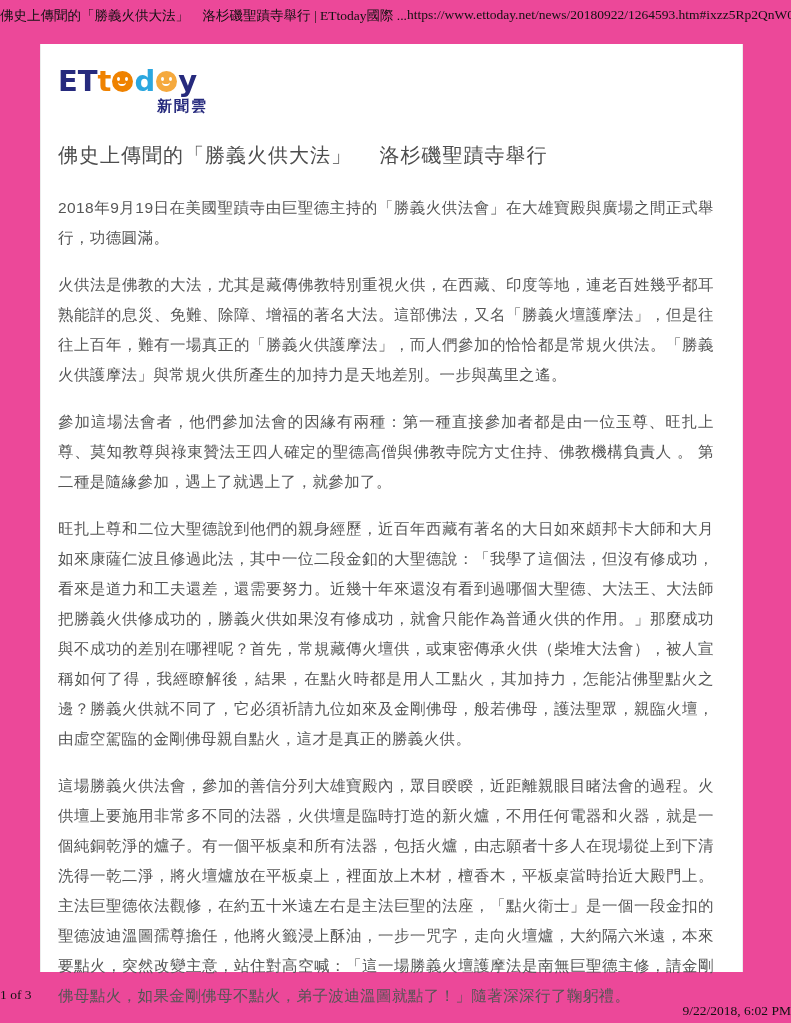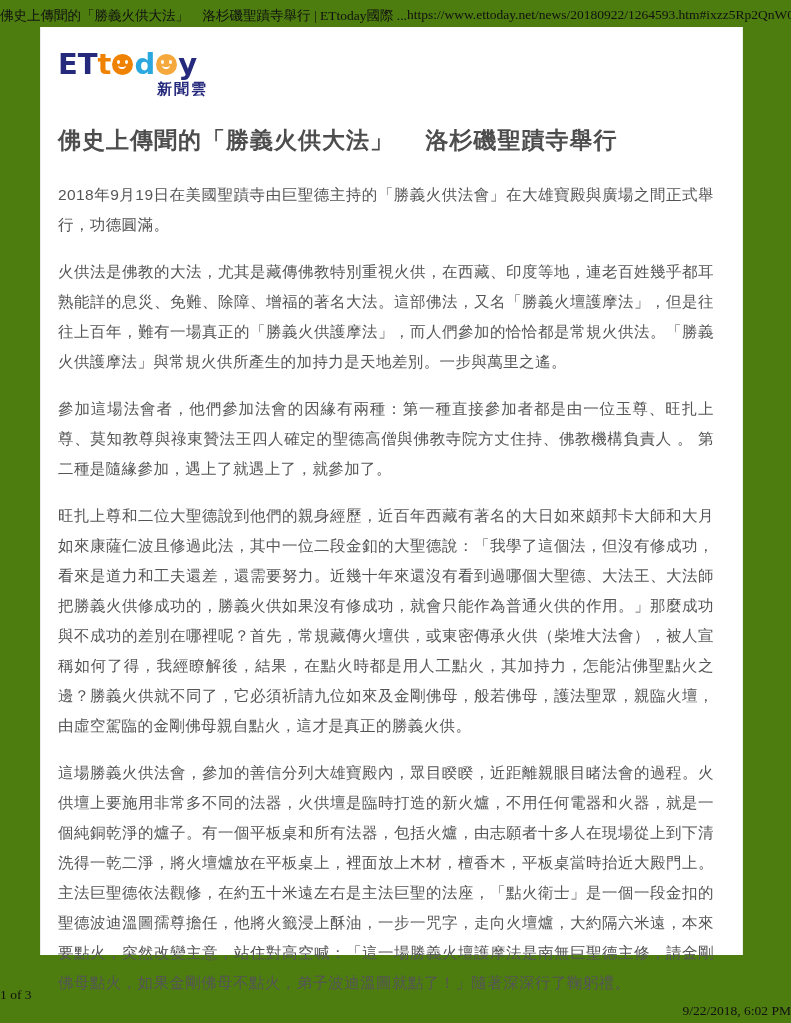--- a/index.html
+++ b/index.html
@@ -6,42 +6,42 @@
   html, body { background: #ffffff; }
   body {
     width: 791px; height: 1023px;
     font-family: "Liberation Sans", sans-serif;
     position: relative;
     overflow: hidden;
   }
   .page {
     position: relative;
     width: 791px; height: 1023px;
-    background: #4d7c0f;
+    background: #ec4899;
   }
   
   .print-header, .print-footer {
     position: absolute;
     left: 0; right: 0;
     display: flex;
     justify-content: space-between;
     font-family: "Liberation Serif", serif;
     font-size: 13.5px;
     color: #111111;
     white-space: nowrap;
   }
   .print-header { top: 7px; }
   .print-footer { bottom: 4px; flex-direction: column; }
   .print-header .lft, .print-footer .lft { text-align: left; }
   .print-header .rgt, .print-footer .rgt { text-align: right; }
 
   
   .content {
     position: absolute;
-    left: 40px; top: 27px;
+    left: 40px; top: 44px;
     width: 703px; height: 928px;
     border-left: 1px solid #ececec;
     border-right: 1px solid #ececec;
     padding: 22px 28px 0 17px;
     background: #ffffff;
   }
 
   
   .logo { margin-bottom: 26px; }
   .logo-word {
@@ -77,22 +77,22 @@
     text-align: right;
     font-weight: bold;
     font-size: 15px;
     color: #262a7d;
     margin-top: 1px;
     letter-spacing: 2px;
   }
 
   
   .title {
-    font-size: 23px;
-    font-weight: bold;
+    font-size: 20px;
+    font-weight: normal;
     color: #4d4d4d;
     letter-spacing: 1px;
     margin-bottom: 24px;
   }
   .byline {
     font-size: 14px;
     color: #555555;
     margin-bottom: 14px;
   }
   .body-text { }

